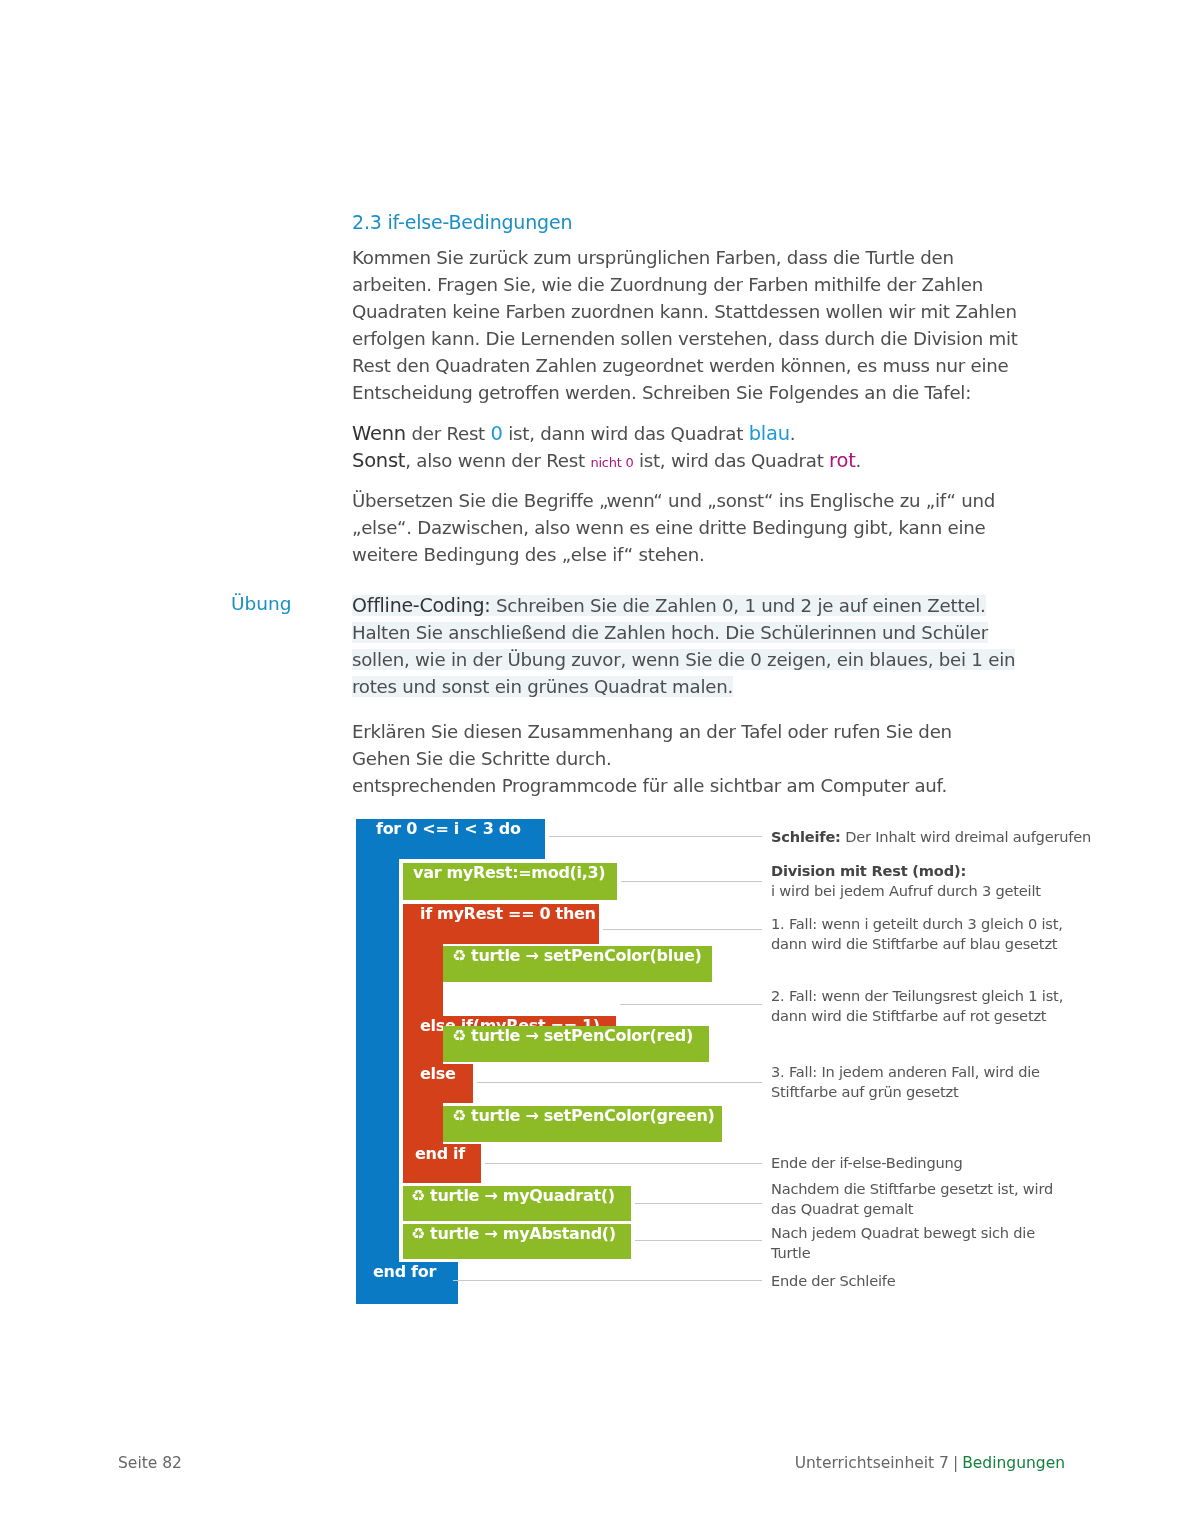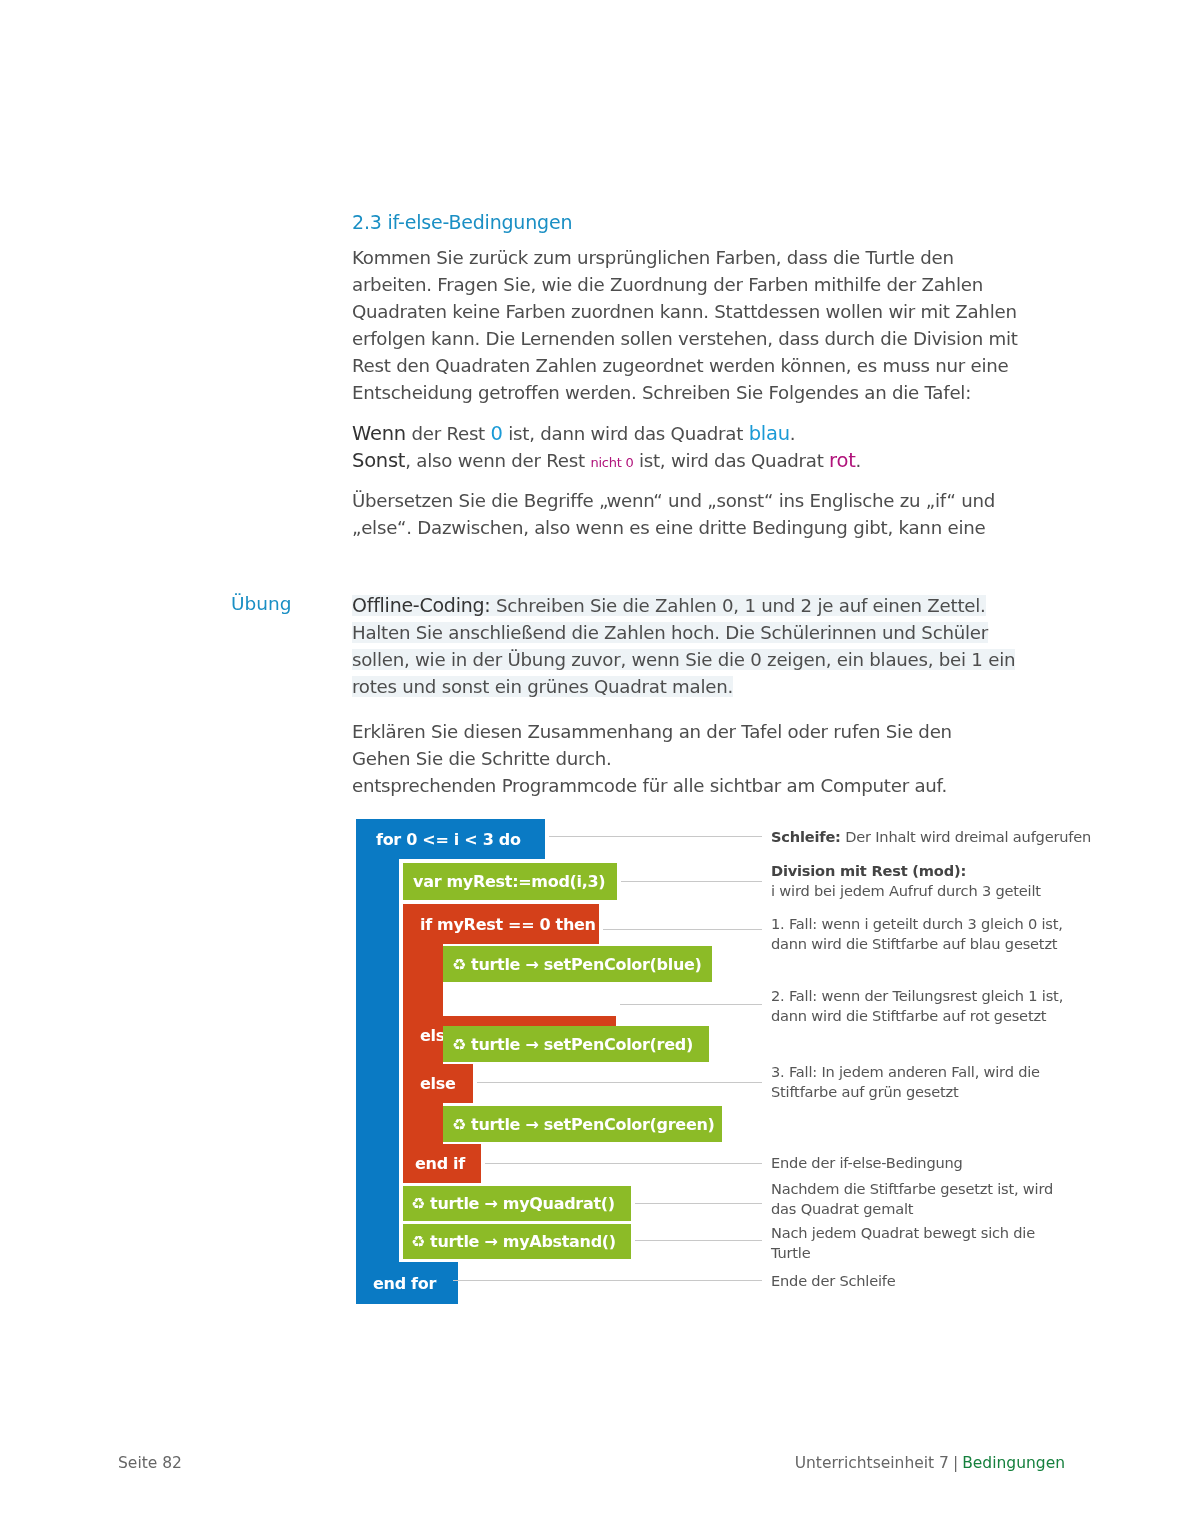--- a/index.html
+++ b/index.html
@@ -7,21 +7,21 @@
          font-family:"DejaVu Sans", sans-serif; color:#4a4a4a; }
   .abs { position:absolute; }
   .heading { left:352px; top:211px; font-size:19px; color:#1a8fc4; letter-spacing:-0.2px; }
   .para { left:352px; width:720px; font-size:18.2px; line-height:27px; color:#4d4d4d; letter-spacing:-0.25px; }
   .para b { font-weight:normal; color:#333; }
   .c-blue { color:#1a9ad6; }
   .c-mag { color:#b0127a; }
   .hl { background:#eef3f6; box-decoration-break:clone; -webkit-box-decoration-break:clone; }
   .margin-label { left:231px; top:593px; font-size:18.5px; color:#1a8fc4; }
   .blk { position:absolute; color:#fff; font-family:"DejaVu Sans", sans-serif; font-weight:bold;
-         font-size:16px; box-sizing:border-box; display:flex; align-items:center; white-space:nowrap; letter-spacing:-0.3px; }
+         font-size:16px; box-sizing:border-box; display:flex; white-space:nowrap; letter-spacing:-0.3px; }
   .blue { background:#0a7ac4; }
   .green { background:#8cbb27; }
   .red { background:#d4401a; }
   .recycle { display:inline-block; font-size:16px; margin-right:5px; }
   .line { position:absolute; height:1px; background:#c8c8c8; }
   .ann { position:absolute; left:771px; font-size:14.6px; line-height:20px; color:#555; width:330px; letter-spacing:-0.2px; }
   .ann b { color:#444; }
   .footer { top:1454px; font-size:15.5px; color:#666; }
   .footer .sep { margin:0 4px; }
 </style>
@@ -40,20 +40,21 @@
 </div>
 
 <div class="abs para" style="top:420px;">
   <div><b style="font-size:19.5px">Wenn</b><span> der Rest </span><span class="c-blue" style="font-size:19.5px">0</span><span> ist, dann wird das Quadrat </span><span class="c-blue" style="font-size:19.5px">blau</span><span>.</span></div>
   <div><b style="font-size:19.5px">Sonst</b><span>, also wenn der Rest </span><span class="c-mag" style="font-size:13px">nicht 0</span><span> ist, wird das Quadrat </span><span class="c-mag" style="font-size:19.5px">rot</span><span>.</span></div>
 </div>
 
 <div class="abs para" style="top:487px;">
   <div>Übersetzen Sie die Begriffe „wenn“ und „sonst“ ins Englische zu „if“ und</div>
   <div>„else“. Dazwischen, also wenn es eine dritte Bedingung gibt, kann eine</div>
+  <div>weitere Bedingung des „else if“ stehen.</div>
 </div>
 
 <div class="abs margin-label">Übung</div>
 <div class="abs para" style="top:592px; width:730px;">
   <div><span class="hl"><b style="font-size:19px">Offline-Coding:</b><span> Schreiben Sie die Zahlen 0, 1 und 2 je auf einen Zettel.</span></span></div>
   <div><span class="hl">Halten Sie anschließend die Zahlen hoch. Die Schülerinnen und Schüler</span></div>
   <div><span class="hl">sollen, wie in der Übung zuvor, wenn Sie die 0 zeigen, ein blaues, bei 1 ein</span></div>
   <div><span class="hl">rotes und sonst ein grünes Quadrat malen.</span></div>
 </div>
 

